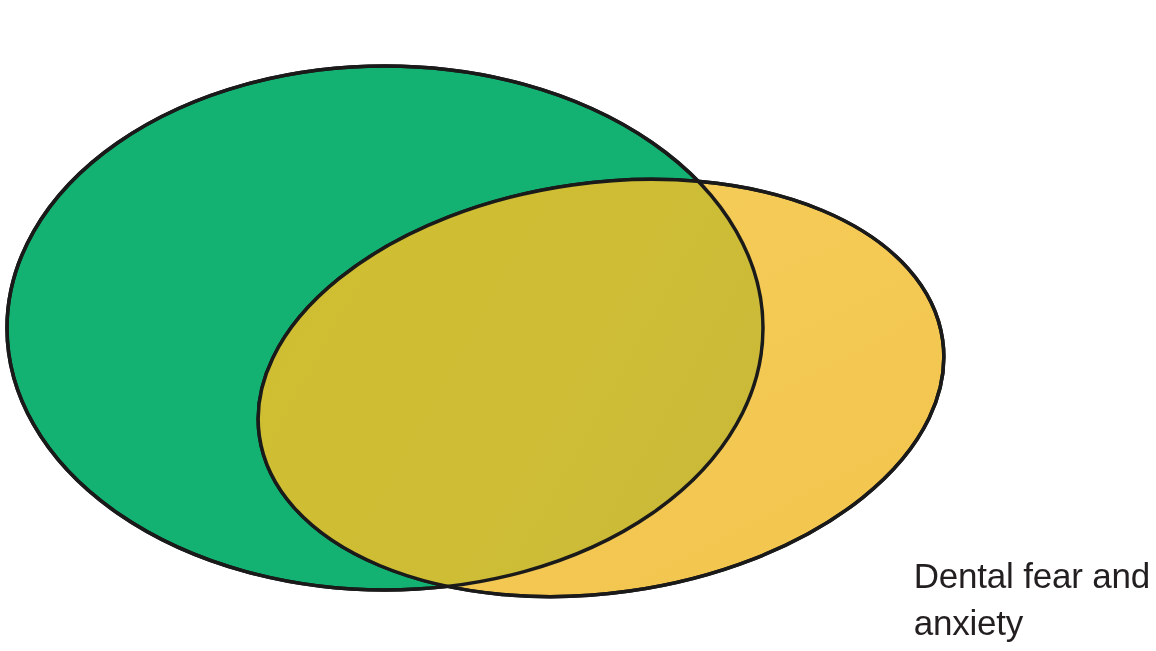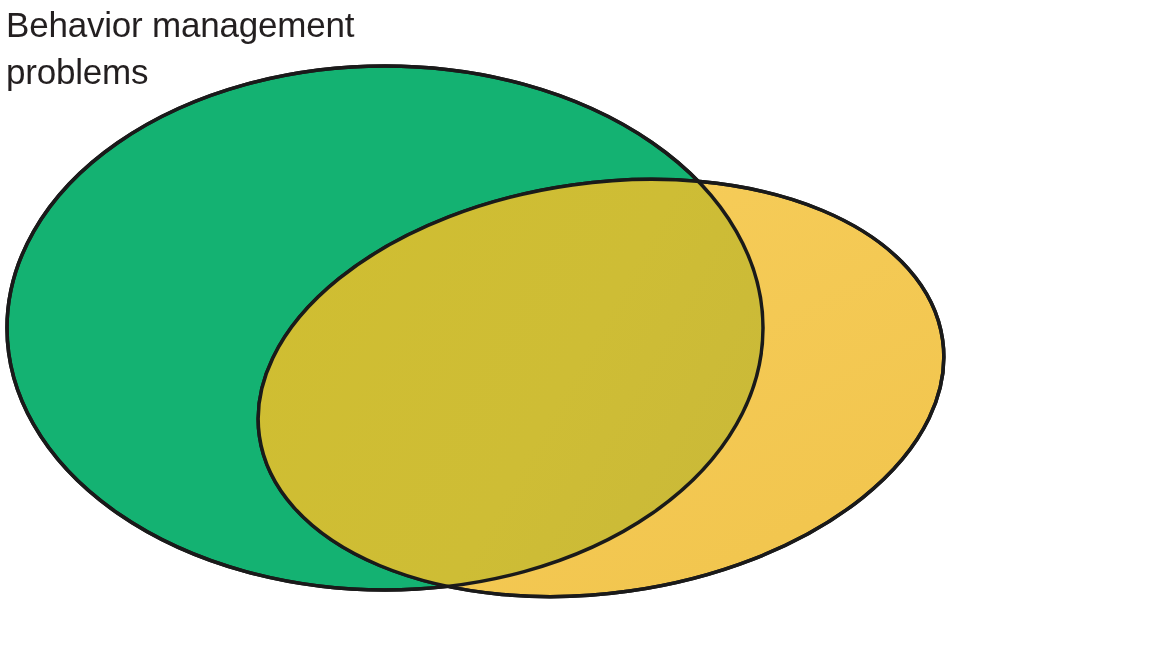--- a/index.html
+++ b/index.html
@@ -88,17 +88,17 @@
     <g clip-path="url(#clip-green)">
       <ellipse id="overlap-ellipse" cx="601" cy="388" rx="345" ry="205" transform="rotate(-8 601 388)" fill="url(#overlap-sheen)" stroke="none"></ellipse>
     </g>
 
     <g fill="none">
       <ellipse id="green-outline" cx="385" cy="328" rx="378" ry="262" fill="none" stroke="#1A1A1A" stroke-width="3.5"></ellipse>
       <ellipse id="yellow-outline" cx="601" cy="388" rx="345" ry="205" transform="rotate(-8 601 388)" fill="none" stroke="#1A1A1A" stroke-width="3.5"></ellipse>
     </g>
   </svg>
 
-  <div class="venn-label" id="label-left" style="color: rgb(35, 31, 32);">Behavior management
-problems</div>
 
+  <div class="venn-label" id="label-right" style="color: rgb(35, 31, 32);">Dental fear and
+anxiety</div>
 
 </div>
 
 </body></html>

